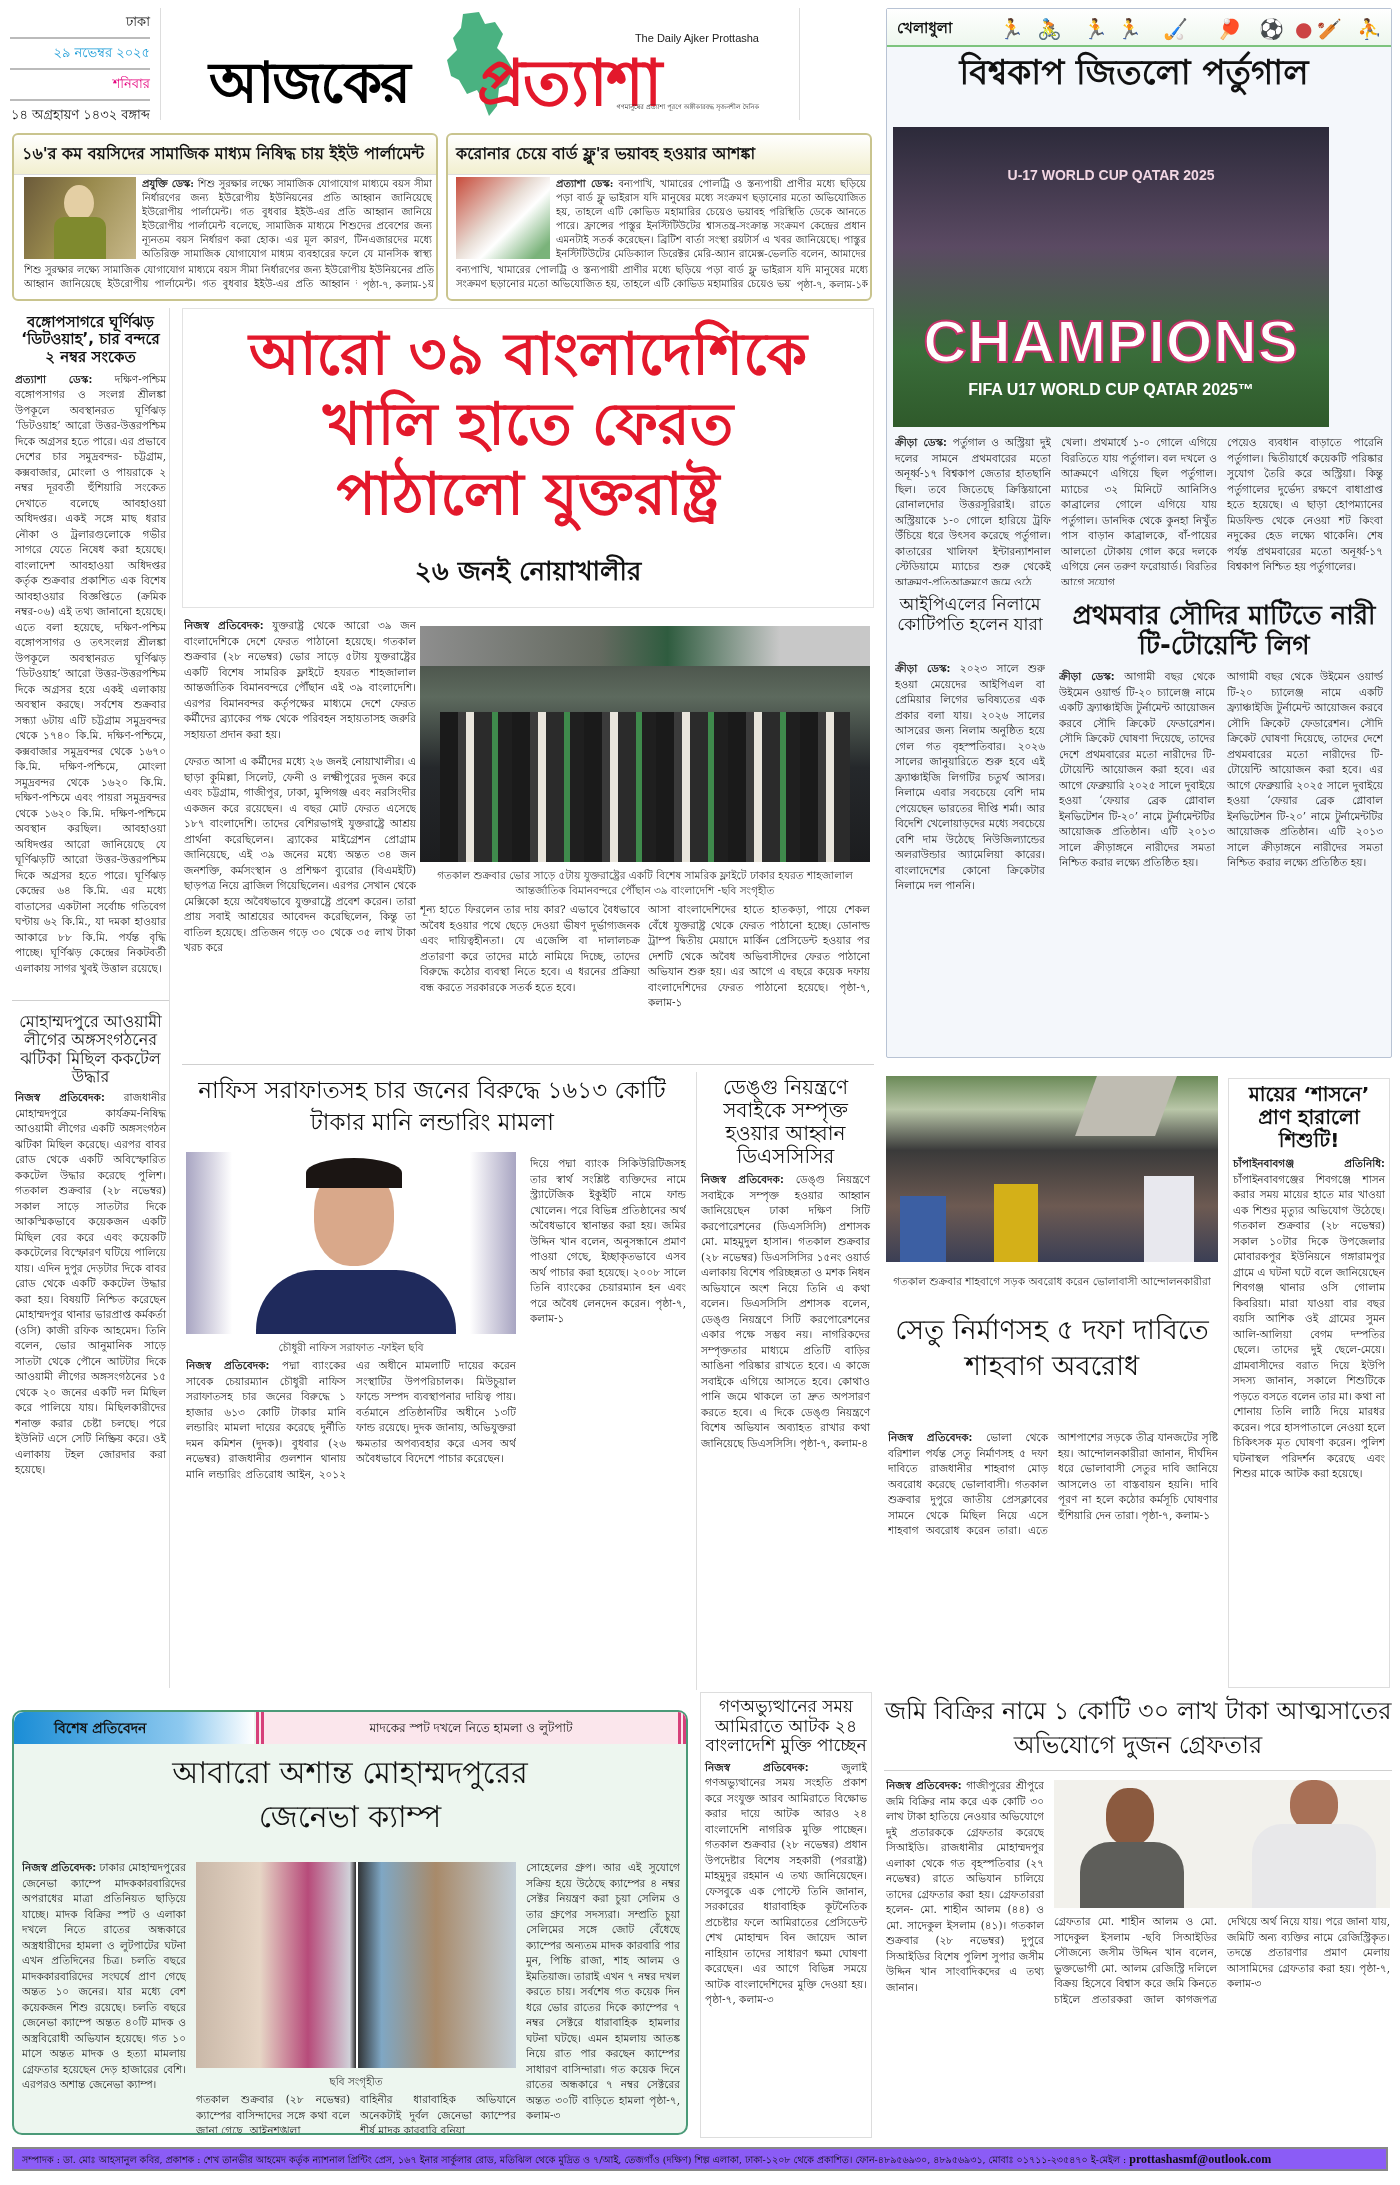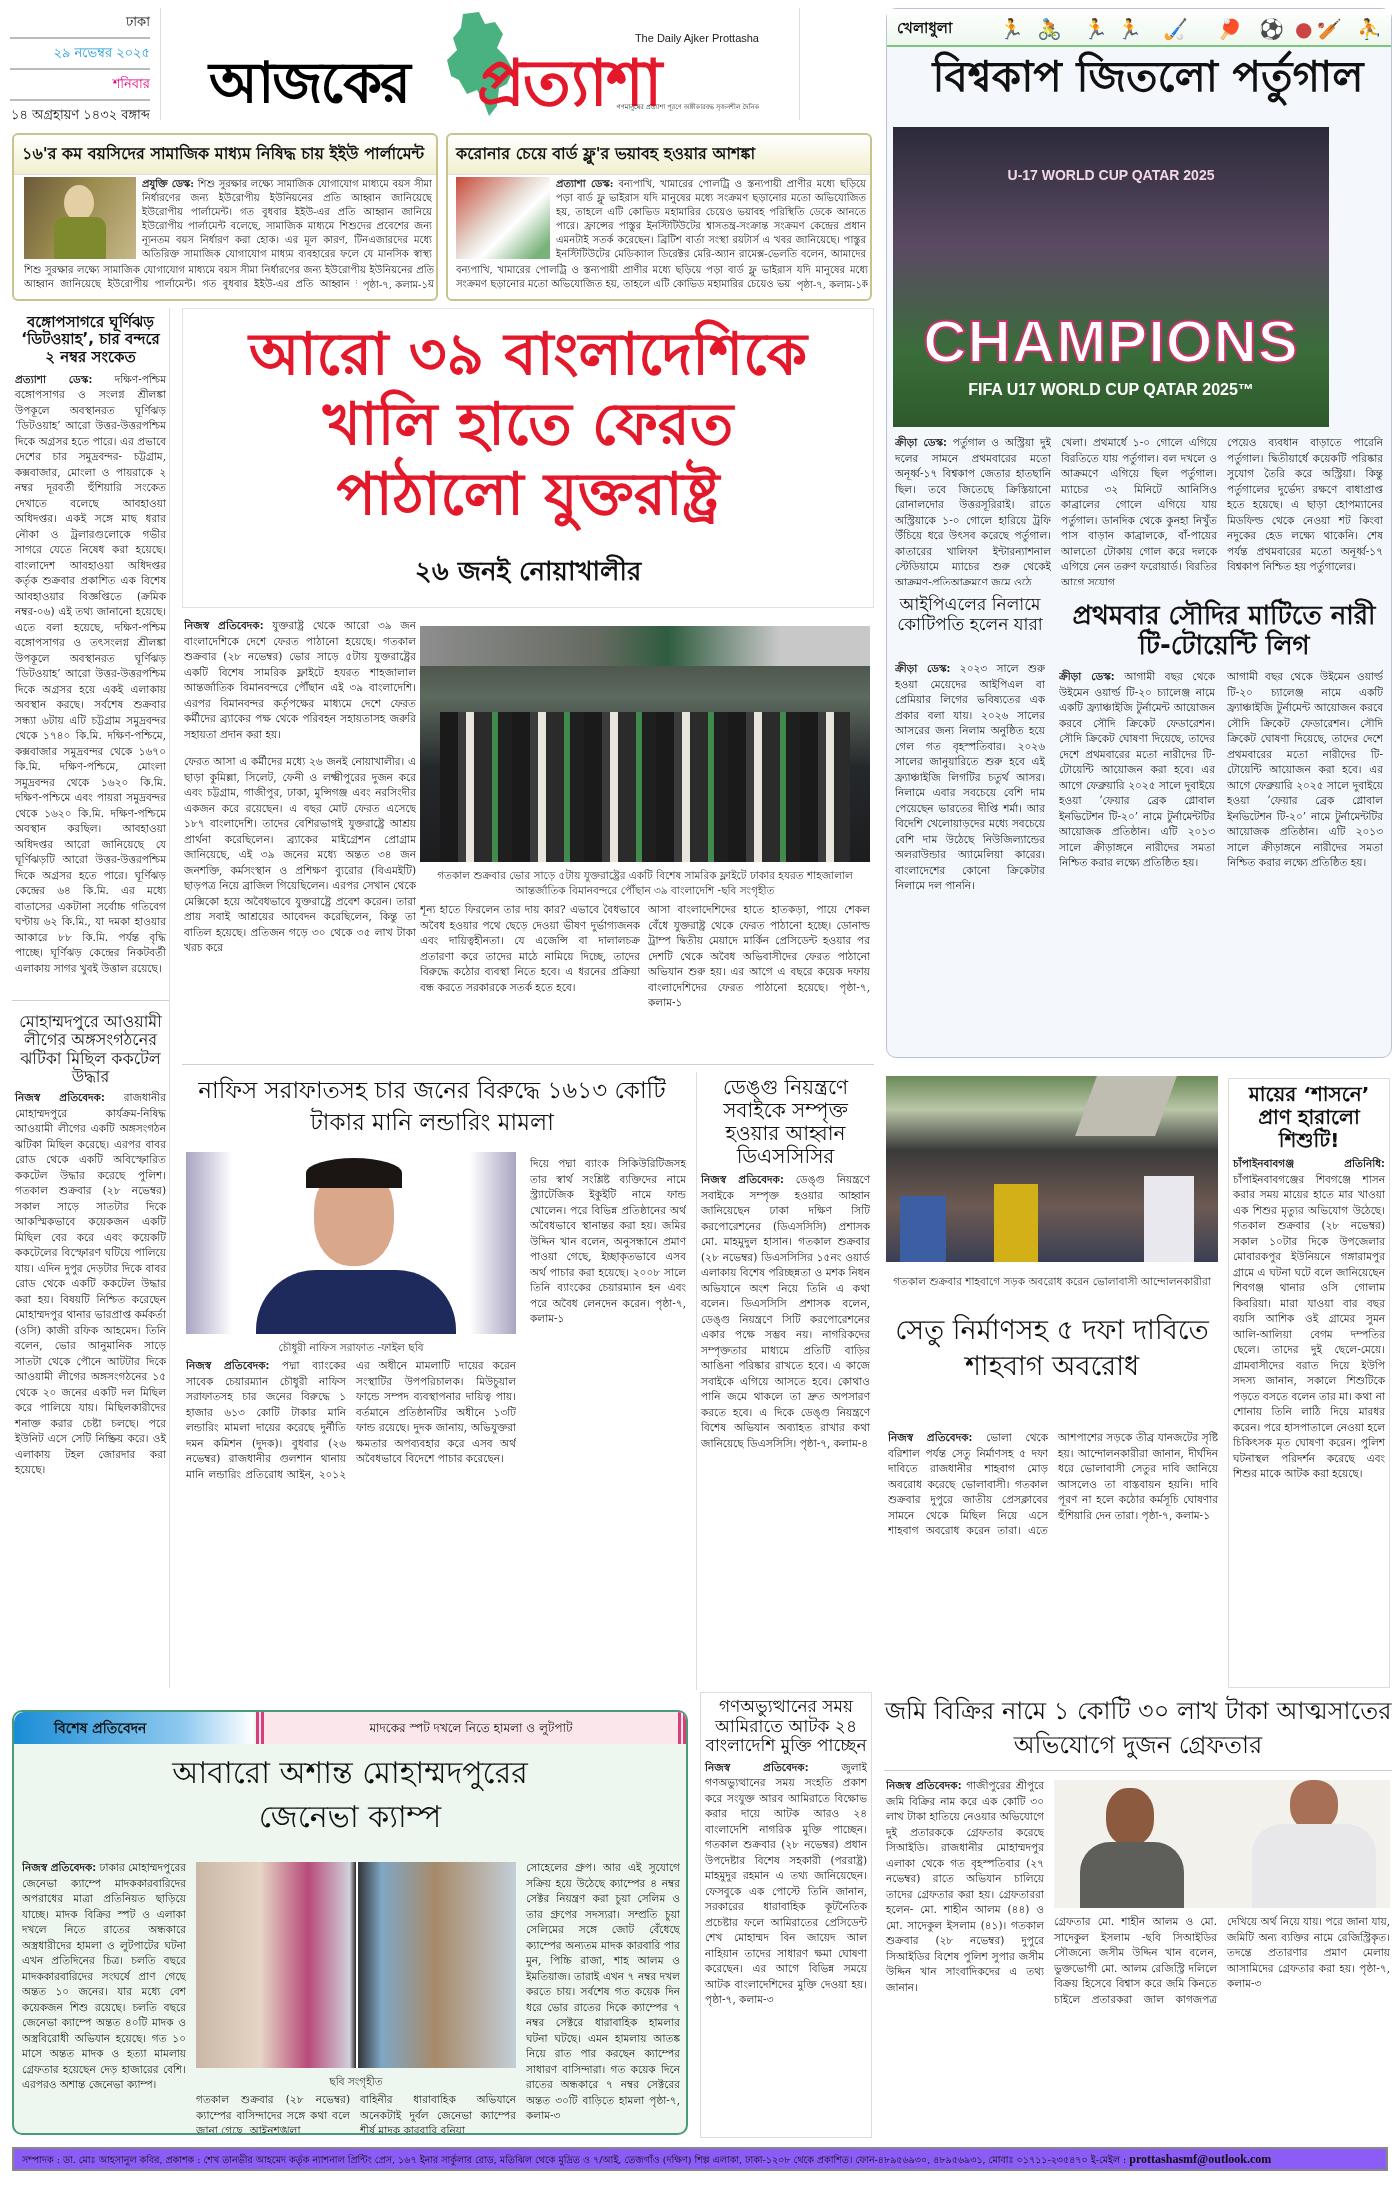--- a/index.html
+++ b/index.html
@@ -25,21 +25,21 @@
 #logo-red{left:316px;top:26px;font-family:"DejaVu Serif",serif;font-size:64px;font-weight:bold;color:#e3182b;letter-spacing:-2px}
 #logo-map{left:272px;top:2px;width:90px;height:108px}
 #eng-name{right:40px;top:24px;font-family:"Liberation Sans",sans-serif;font-size:11px;color:#222}
 #tagline{right:40px;top:94px;font-family:"DejaVu Serif",serif;font-size:6.5px;color:#222}
 
 
 .top-box{border:2px solid #c9c48e;border-radius:6px;background:#fff}
 .top-box .title{background:linear-gradient(#fff,#f2efcf);font-family:"DejaVu Sans",sans-serif;font-weight:bold;font-size:16px;padding:6px 8px;border-bottom:1px solid #ddd;border-radius:6px 6px 0 0}
 
 
-#sports{left:886px;top:8px;width:506px;height:1050px;border:1px solid #b8c3d4;border-radius:10px;background:#f4f7fb}
+#sports{left:886px;top:8px;width:506px;height:1050px;border:1px solid #b8c3d4;border-radius:2px;background:#f4f7fb}
 #sports-banner{left:0;top:0;width:504px;height:38px;border-bottom:2px solid #7dc47d;background:linear-gradient(#fff,#eef7ee)}
 #sports-label{left:10px;top:7px;font-family:"DejaVu Sans",sans-serif;font-weight:bold;font-size:15px}
 .sport-ico{position:absolute;top:8px;font-size:20px}
 
 
 #footer{left:12px;top:2147px;width:1376px;height:24px;border:2px solid #888;background:#8b5cf6;font-family:"DejaVu Serif",serif;font-size:9.5px;line-height:20px;padding-left:8px;color:#111;white-space:nowrap;overflow:hidden}
 #footer .email{font-family:"Liberation Serif",serif;font-size:12px;font-weight:bold}
 
 
 #special{left:12px;top:1710px;width:676px;height:425px;border:2px solid #4b9a78;border-radius:10px;background:#edf6ef;overflow:hidden}
@@ -103,21 +103,21 @@
     <span class="sport-ico" style="left:150px;color:#ea6aa0">🚴</span>
     <span class="sport-ico" style="left:196px;color:#3aa83a">🏃</span>
     <span class="sport-ico" style="left:230px;color:#3aa83a">🏃</span>
     <span class="sport-ico" style="left:276px;color:#5b8bd6">🏑</span>
     <span class="sport-ico" style="left:330px;color:#e0b020">🏓</span>
     <span class="sport-ico" style="left:372px;color:#3d8fd8">⚽</span>
     <span class="sport-ico" style="left:408px;color:#c44">●</span>
     <span class="sport-ico" style="left:430px;color:#e88a4a">🏏</span>
     <span class="sport-ico" style="left:470px;color:#2a5fb0">⛹</span>
   </div>
-  <div class="abs hd" style="left:14px;top:44px;width:494px;font-size:42px;">বিশ্বকাপ জিতলো পর্তুগাল</div>
+  <div class="abs hd" style="left:0;top:44px;width:494px;font-size:34px;">বিশ্বকাপ জিতলো পর্তুগাল</div>
   <div class="abs photo" style="left:6px;top:118px;width:436px;height:300px;background:linear-gradient(#2c2a3a,#5b4a63 40%,#3a6d3a 75%,#2f5a2b);">
     <div style="position:absolute;left:0;right:0;top:40px;text-align:center;font-family:'Liberation Sans',sans-serif;font-weight:bold;font-size:14px;color:#f2d7e4">U-17 WORLD CUP QATAR 2025</div>
     <div style="position:absolute;left:0;right:0;top:180px;text-align:center;font-family:'Liberation Sans',sans-serif;font-weight:bold;font-size:60px;color:#fff;letter-spacing:1px;-webkit-text-stroke:2px #c8336a">CHAMPIONS</div>
     <div style="position:absolute;left:0;right:0;top:254px;text-align:center;font-family:'Liberation Sans',sans-serif;font-weight:bold;font-size:16px;color:#fff">FIFA U17 WORLD CUP QATAR 2025™</div>
   </div>
   <div class="abs body-text" style="left:8px;top:426px;width:156px;height:150px;overflow:hidden">
     <b>ক্রীড়া ডেস্ক:</b>
     <span>পর্তুগাল ও অস্ট্রিয়া দুই দলের সামনে প্রথমবারের মতো অনূর্ধ্ব-১৭ বিশ্বকাপ জেতার হাতছানি ছিল। তবে জিতেছে ক্রিস্তিয়ানো রোনালদোর উত্তরসূরিরাই। রাতে অস্ট্রিয়াকে ১-০ গোলে হারিয়ে ট্রফি উঁচিয়ে ধরে উৎসব করেছে পর্তুগাল। কাতারের খালিফা ইন্টারন্যাশনাল স্টেডিয়ামে ম্যাচের শুরু থেকেই আক্রমণ-প্রতিআক্রমণে জমে ওঠে</span>
   </div>
   <div class="abs body-text" style="left:174px;top:426px;width:156px;height:150px;overflow:hidden">খেলা। প্রথমার্ধে ১-০ গোলে এগিয়ে বিরতিতে যায় পর্তুগাল। বল দখলে ও আক্রমণে এগিয়ে ছিল পর্তুগাল। ম্যাচের ৩২ মিনিটে আনিসিও কাব্রালের গোলে এগিয়ে যায় পর্তুগাল। ডানদিক থেকে কুনহা নিখুঁত পাস বাড়ান কাব্রালকে, বাঁ-পায়ের আলতো টোকায় গোল করে দলকে এগিয়ে নেন তরুণ ফরোয়ার্ড। বিরতির আগে সুযোগ</div>

